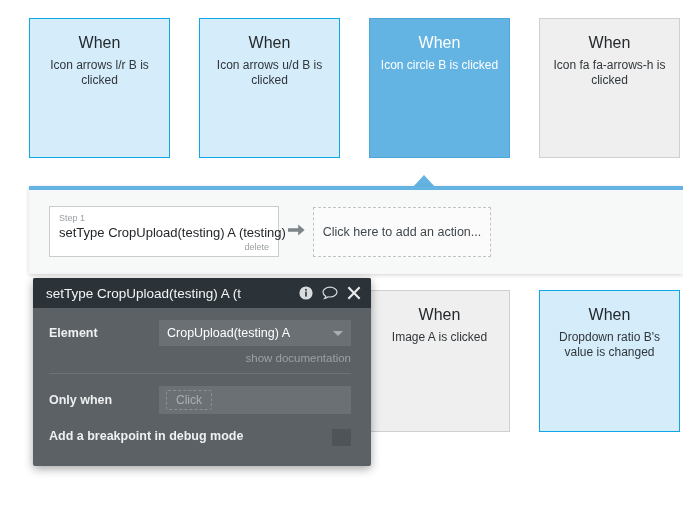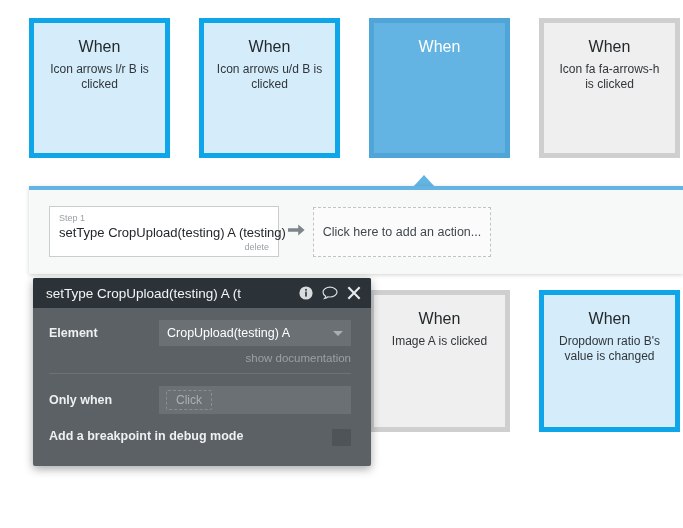--- a/index.html
+++ b/index.html
@@ -24,21 +24,21 @@
     display: flex;
   }
   #row-top { top: 18px; height: 140px; }
   #row-bottom { top: 290px; height: 142px; }
 
   .event-card {
     width: 141px;
     height: 140px;
     margin-left: 29px;
     box-sizing: border-box;
-    border: 5px solid #0ea5e9;
+    border: 1px solid #0ea5e9;
     background: #d5edfb;
     padding: 14px 10px 0 10px;
     text-align: center;
     overflow: hidden;
   }
   .event-card.neutral {
     background: #efefef;
     border-color: #cfcfcf;
   }
   .event-card.selected {
@@ -246,20 +246,21 @@
   <div class="event-card">
     <div class="card-title">When</div>
     <div class="card-sub">Icon arrows l/r B is clicked</div>
   </div>
   <div class="event-card">
     <div class="card-title">When</div>
     <div class="card-sub">Icon arrows u/d B is clicked</div>
   </div>
   <div class="event-card selected">
     <div class="card-title">When</div>
+    <div class="card-sub">Icon circle B is clicked</div>
   </div>
   <div class="event-card neutral">
     <div class="card-title">When</div>
     <div class="card-sub">Icon fa fa-arrows-h is clicked</div>
   </div>
 </div>
 
 <div class="card-row" id="row-bottom">
   <div class="event-card neutral" style="visibility:hidden"></div>
   <div class="event-card neutral" style="visibility:hidden"></div>

